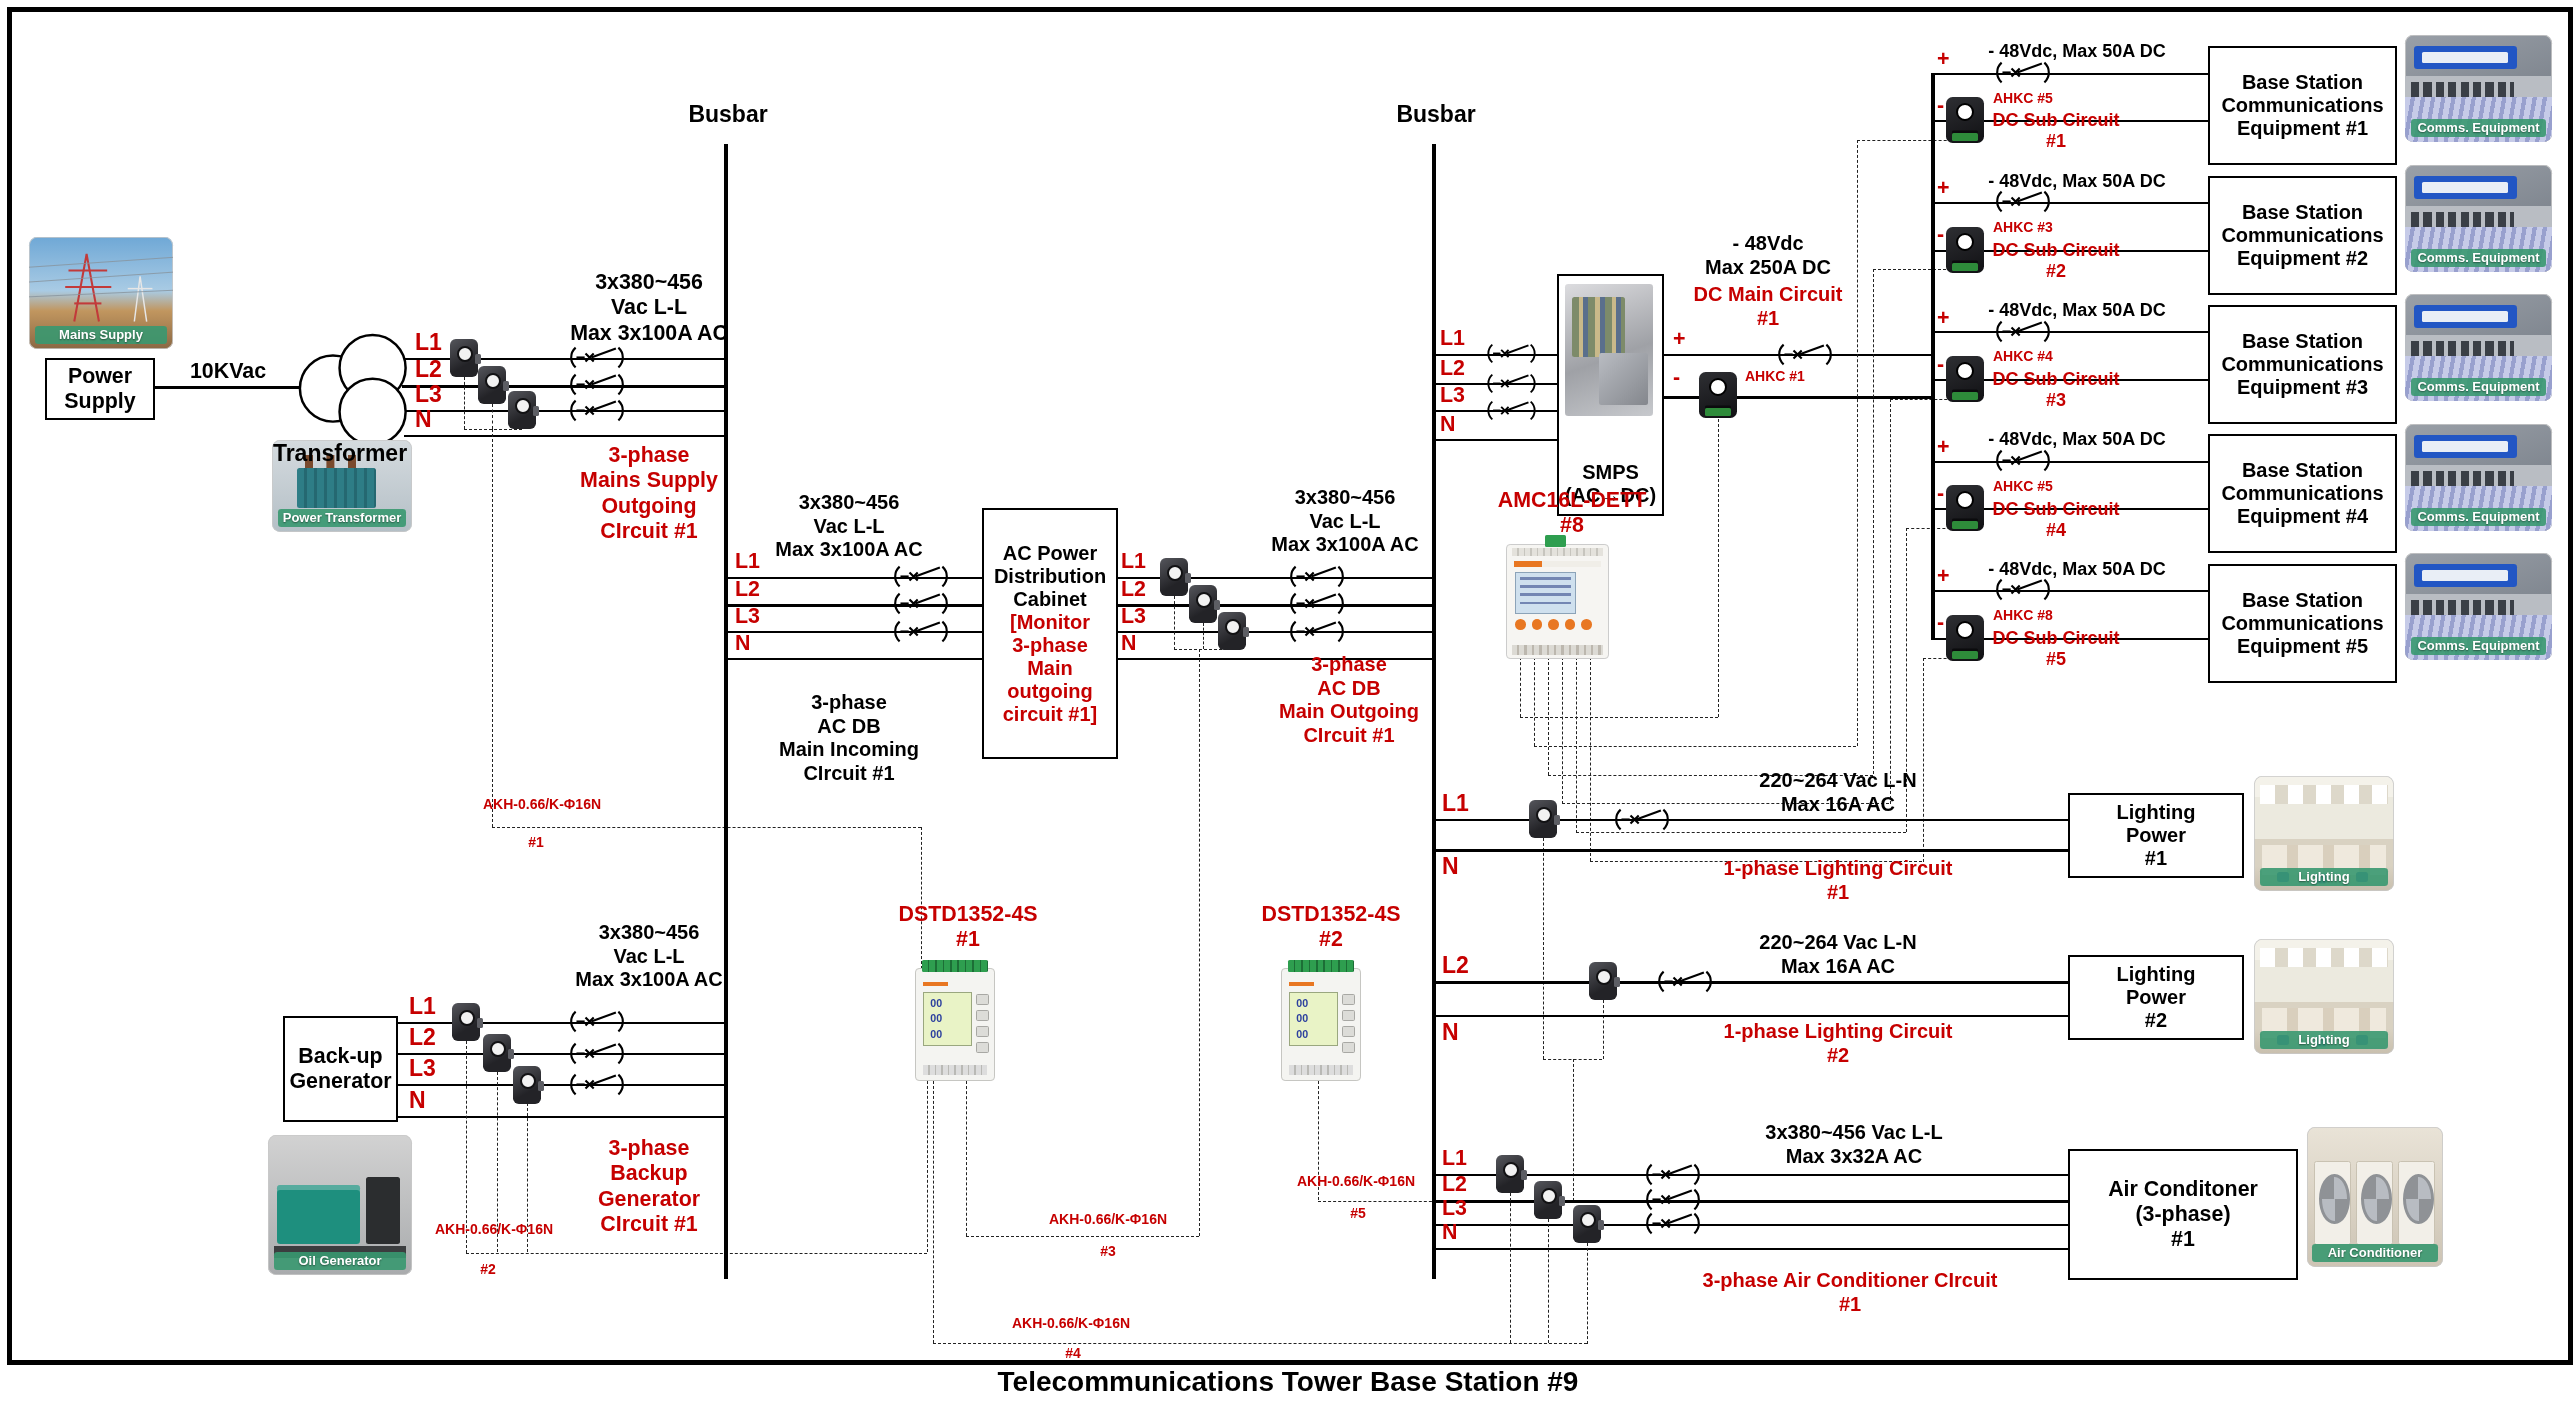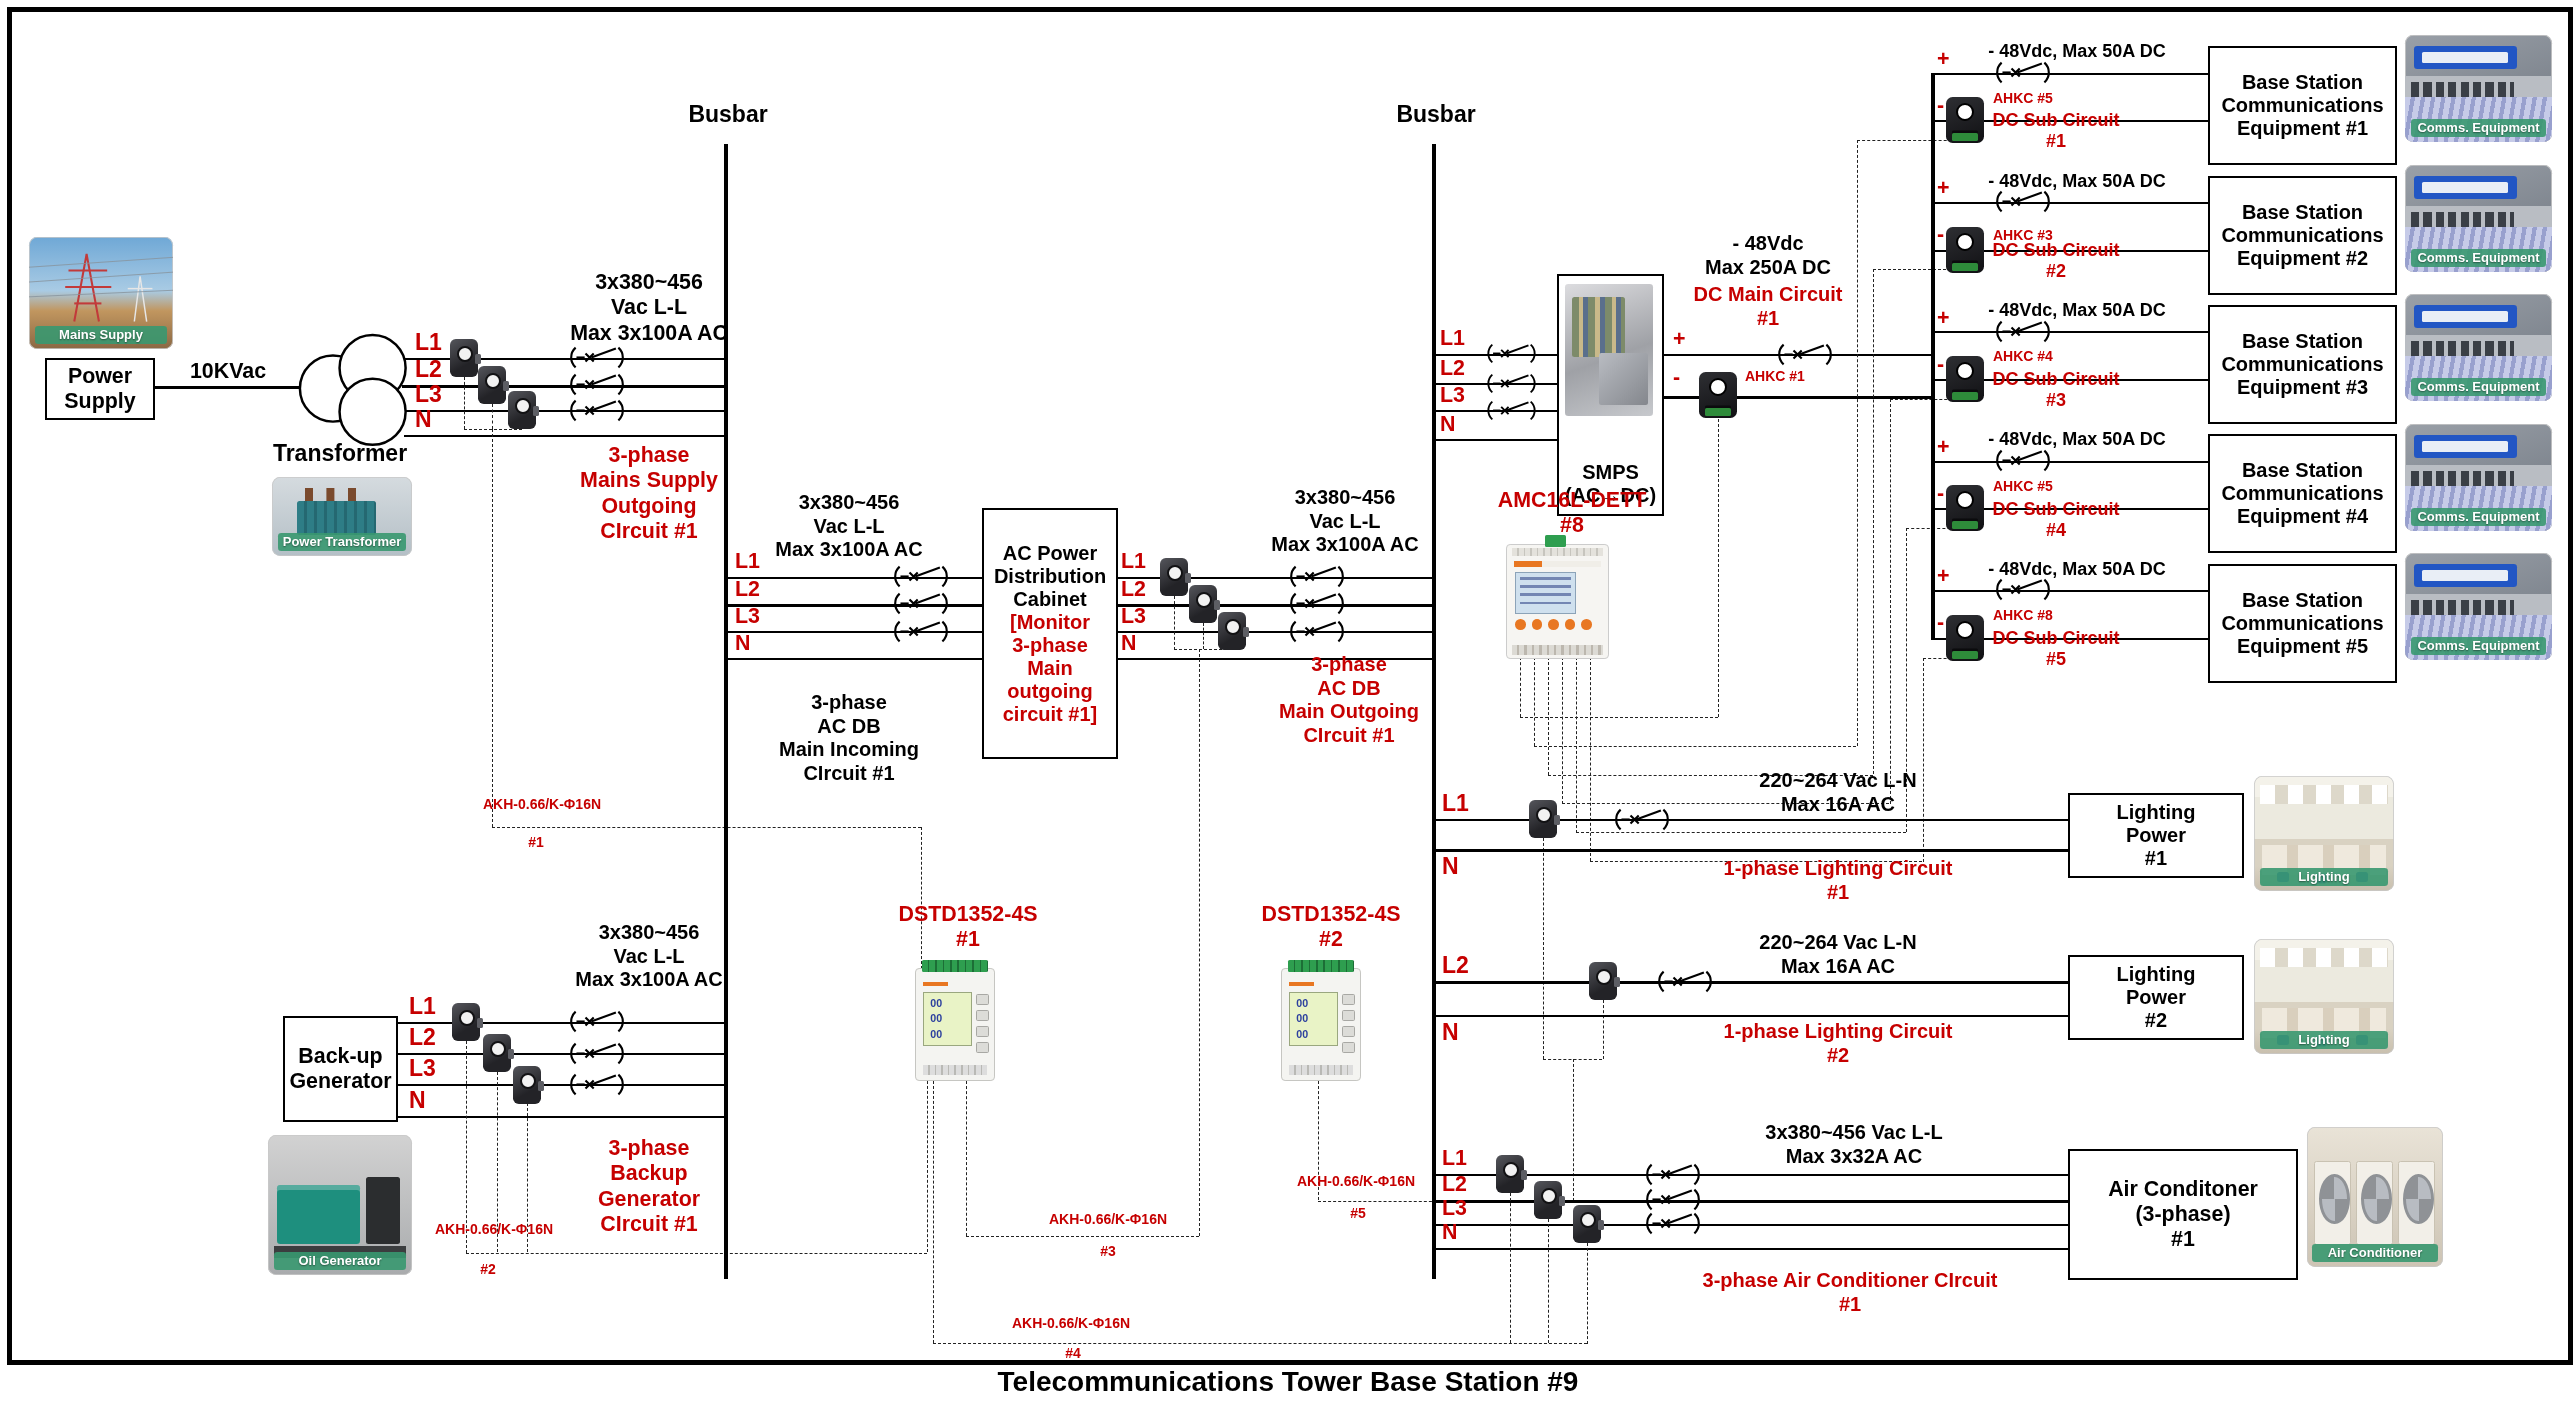--- a/index.html
+++ b/index.html
@@ -126,21 +126,21 @@
   <div class="lbl f26" style="left:228px;top:359px;">10KVac</div>
   <div class="hl3" style="left:154px;top:386px;width:147px;"></div>
   <svg class="abs" style="left:290px;top:325px;z-index:2" width="128" height="128" viewBox="0 0 155 155">
     <g fill="#fff" stroke="#000" stroke-width="3">
         <circle cx="52" cy="77" r="40"></circle>
         <circle cx="100" cy="52" r="40"></circle>
         <circle cx="100" cy="105" r="40"></circle>
       </g>
   </svg>
   <div class="lbl f28" style="left:340px;top:440px;">Transformer</div>
-  <div class="photo sc-tx" style="left:272px;top:477px;width:140px;height:79px;">
+  <div class="photo sc-tx" style="left:272px;top:440px;width:140px;height:92px;">
     <div class="txbody">
         <i class="txbush"></i>
       </div>
     <div class="cap">Power Transformer</div>
   </div>
 
   <div class="hl" style="left:402px;top:358px;width:323px;"></div>
   <div class="hl3" style="left:402px;top:385px;width:323px;"></div>
   <div class="hl" style="left:402px;top:410px;width:323px;"></div>
   <div class="hl" style="left:404px;top:435px;width:321px;"></div>
@@ -396,21 +396,21 @@
 
   <div class="hl" style="left:1932px;top:202px;width:276px;"></div>
   <div class="hl" style="left:1932px;top:250px;width:276px;"></div>
   <div class="lbl f22" style="left:2077px;top:171px;">- 48Vdc, Max 50A DC</div>
   <div class="lbll f26 red" style="left:1937px;top:177px;">+</div>
   <div class="lbll f26 red" style="left:1937px;top:223px;">-</div>
   <svg class="brk" style="left:1990px;top:190px;" width="66" height="23" viewBox="0 0 80 28">
       <use href="#brkg"></use>
     </svg>
   <div class="ahkc" style="left:1946px;top:227px;"></div>
-  <div class="lbll f17 red" style="left:1993px;top:228px;">AHKC #3</div>
+  <div class="lbll f17 red" style="left:1993px;top:220px;">AHKC #3</div>
   <div class="lbl f22 red" style="left:2056px;top:240px;">DC Sub Circuit
 #2</div>
   <div class="box f24" style="left:2208px;top:176px;width:185px;height:115px;">Base Station
 Communications
 Equipment #2</div>
   <div class="photo sc-comms" style="left:2405px;top:165px;width:147px;height:107px;">
     <div class="router"></div>
       <div class="switch"></div>
       <div class="cables"></div>
     <div class="cap">Comms. Equipment</div>

